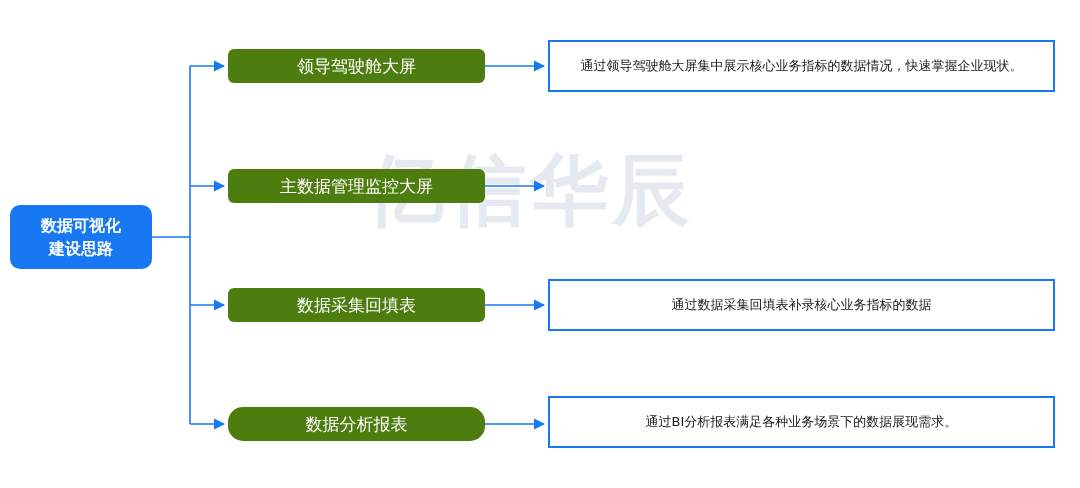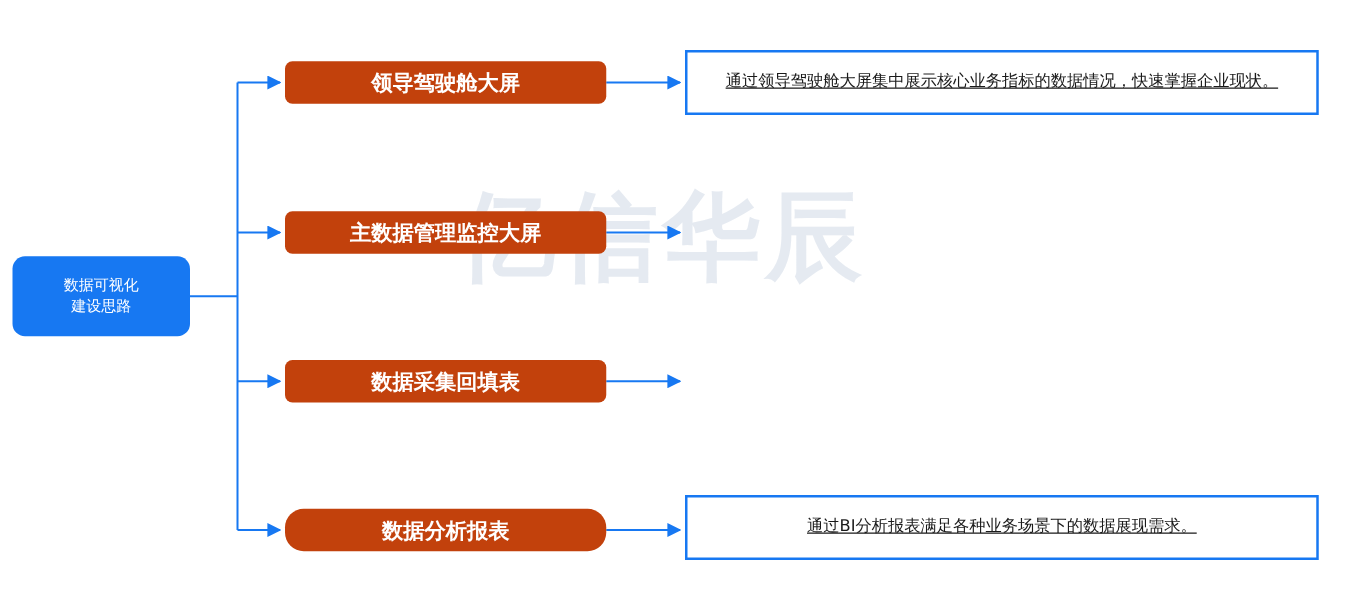--- a/index.html
+++ b/index.html
@@ -48,40 +48,40 @@
   }
   .node-root {
     position: absolute;
     left: 10px;
     top: 205px;
     width: 142px;
     height: 64px;
     background: #1778F2;
     border-radius: 10px;
     color: #ffffff;
-    font-weight: normal;
-    font-size: 12px;
+    font-weight: bold;
+    font-size: 16px;
     line-height: 1.45;
     display: flex;
     align-items: center;
     justify-content: center;
     text-align: center;
     white-space: pre-line;
     z-index: 2;
     box-sizing: border-box;
   }
   .branch {
     position: absolute;
     left: 228px;
     width: 257px;
     height: 34px;
-    background: #c2410c;
+    background: #4d7c0f;
     border-radius: 6px;
     color: #ffffff;
-    font-weight: bold;
+    font-weight: normal;
     font-size: 17px;
     display: flex;
     align-items: center;
     justify-content: center;
     z-index: 2;
     box-sizing: border-box;
   }
   .branch.r1 { top: 49px; }
   .branch.r2 { top: 169px; }
   .branch.r3 { top: 288px; }
@@ -96,21 +96,20 @@
     color: #1a1a1a;
     font-size: 13px;
     line-height: 1.5;
     display: flex;
     align-items: center;
     justify-content: center;
     text-align: center;
     padding: 2px 14px;
     z-index: 2;
     box-sizing: border-box;
-    text-decoration: underline;
   }
   .desc.r1 { top: 40px; }
   .desc.r2 { top: 160px; }
   .desc.r3 { top: 279px; }
   .desc.r4 { top: 396px; }
 </style>
 </head>
 <body>
 
 <div class="canvas">
@@ -145,15 +144,16 @@
 
   <div class="node-root">数据可视化
 建设思路</div>
 
   <div class="branch r1">领导驾驶舱大屏</div>
   <div class="branch r3">数据采集回填表</div>
   <div class="branch r2">主数据管理监控大屏</div>
   <div class="branch r4">数据分析报表</div>
 
   <div class="desc r1">通过领导驾驶舱大屏集中展示核心业务指标的数据情况，快速掌握企业现状。</div>
+  <div class="desc r3">通过数据采集回填表补录核心业务指标的数据</div>
   <div class="desc r4">通过BI分析报表满足各种业务场景下的数据展现需求。</div>
 
 </div>
 
 </body></html>

